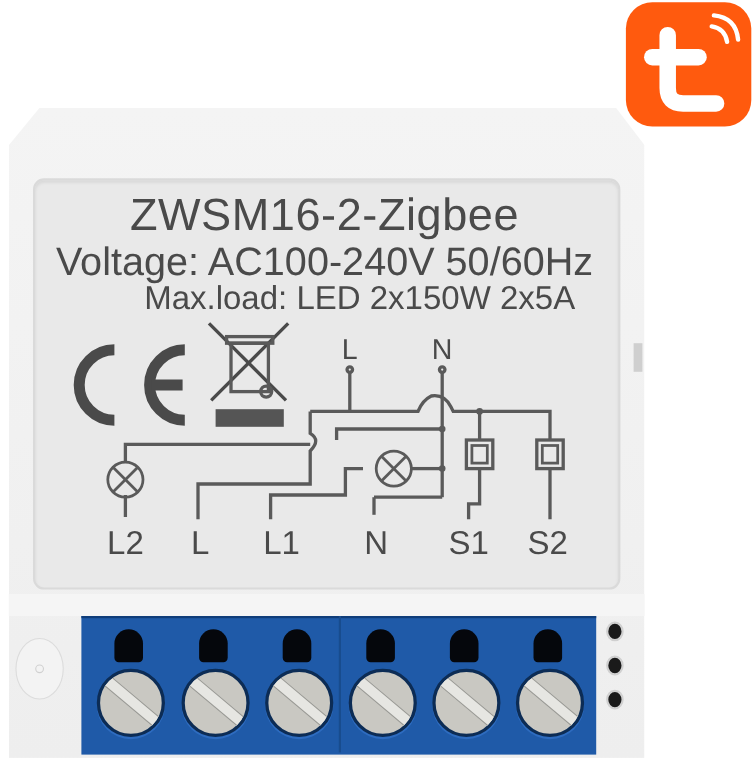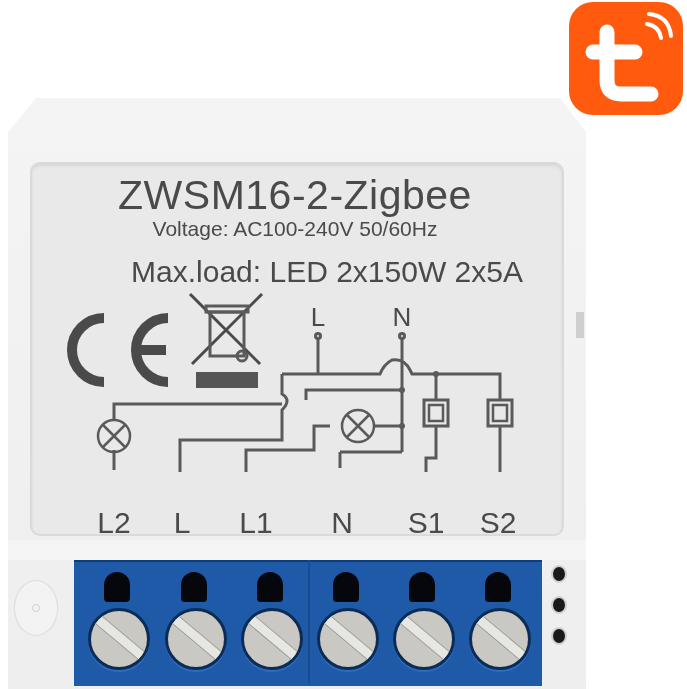--- a/index.html
+++ b/index.html
@@ -12,26 +12,25 @@
   .label-panel {
     position:absolute; left:30px; top:162px; width:530px; height:370px;
     background:#e9e9e9; border:2px solid #dadada; border-radius:10px;
     box-shadow: inset 0 2px 3px rgba(0,0,0,0.08);
   }
   .title-text, .spec-line {
     position:absolute; left:30px; width:530px; text-align:center; color:#4a4a4a;
     font-family:"Liberation Sans", sans-serif; white-space:nowrap;
   }
   .title-text { top:172px; font-size:41px; letter-spacing:0.5px; }
-  .spec-line.v { top:217px; font-size:21px; }
+  .spec-line.v { top:217px; font-size:36px; }
   .spec-line.m { top:255px; font-size:30px;padding-left:32px; }
   .term-label {
     position:absolute; top:478px; font-size:30px; color:#4a4a4a; transform:translateX(-50%);
     font-family:"Liberation Sans", sans-serif;
-    margin-top:28px;
   }
   .top-label { position:absolute; font-size:26px; color:#4a4a4a; transform:translateX(-50%); font-family:"Liberation Sans", sans-serif; }
   .tuya-icon {
     position:absolute; left:569px; top:2px; width:114px; height:113px;
     background:#ff5a0e; border-radius:24px;
   }
   .terminal-block {
     position:absolute; left:74px; top:560px; width:468px; height:124px;
     background:#1f5aa8; border-top:2px solid #0f3d7a;
   }

